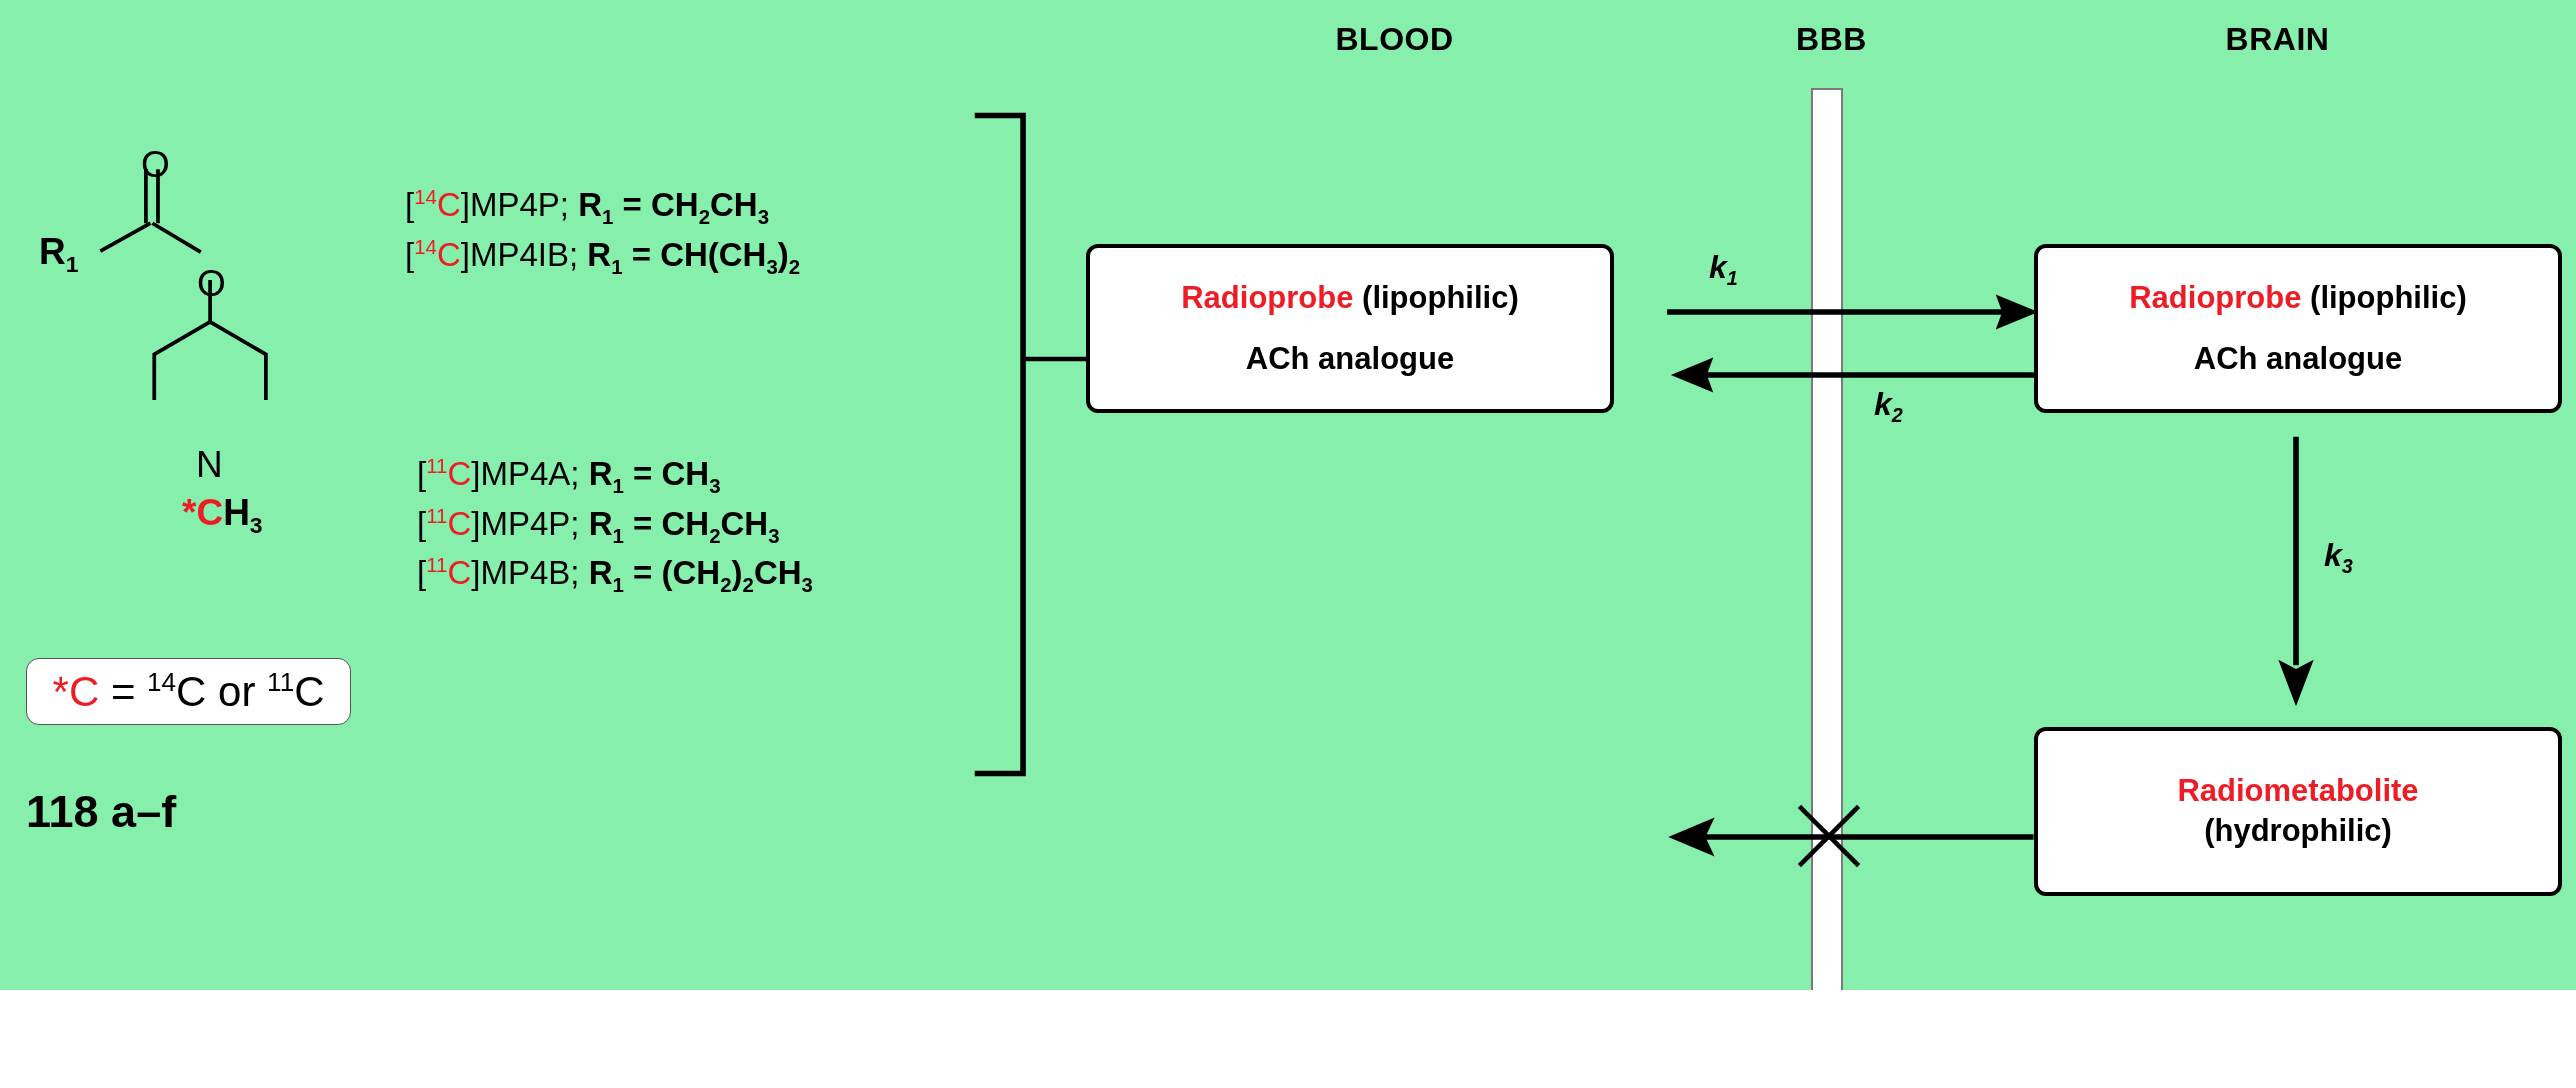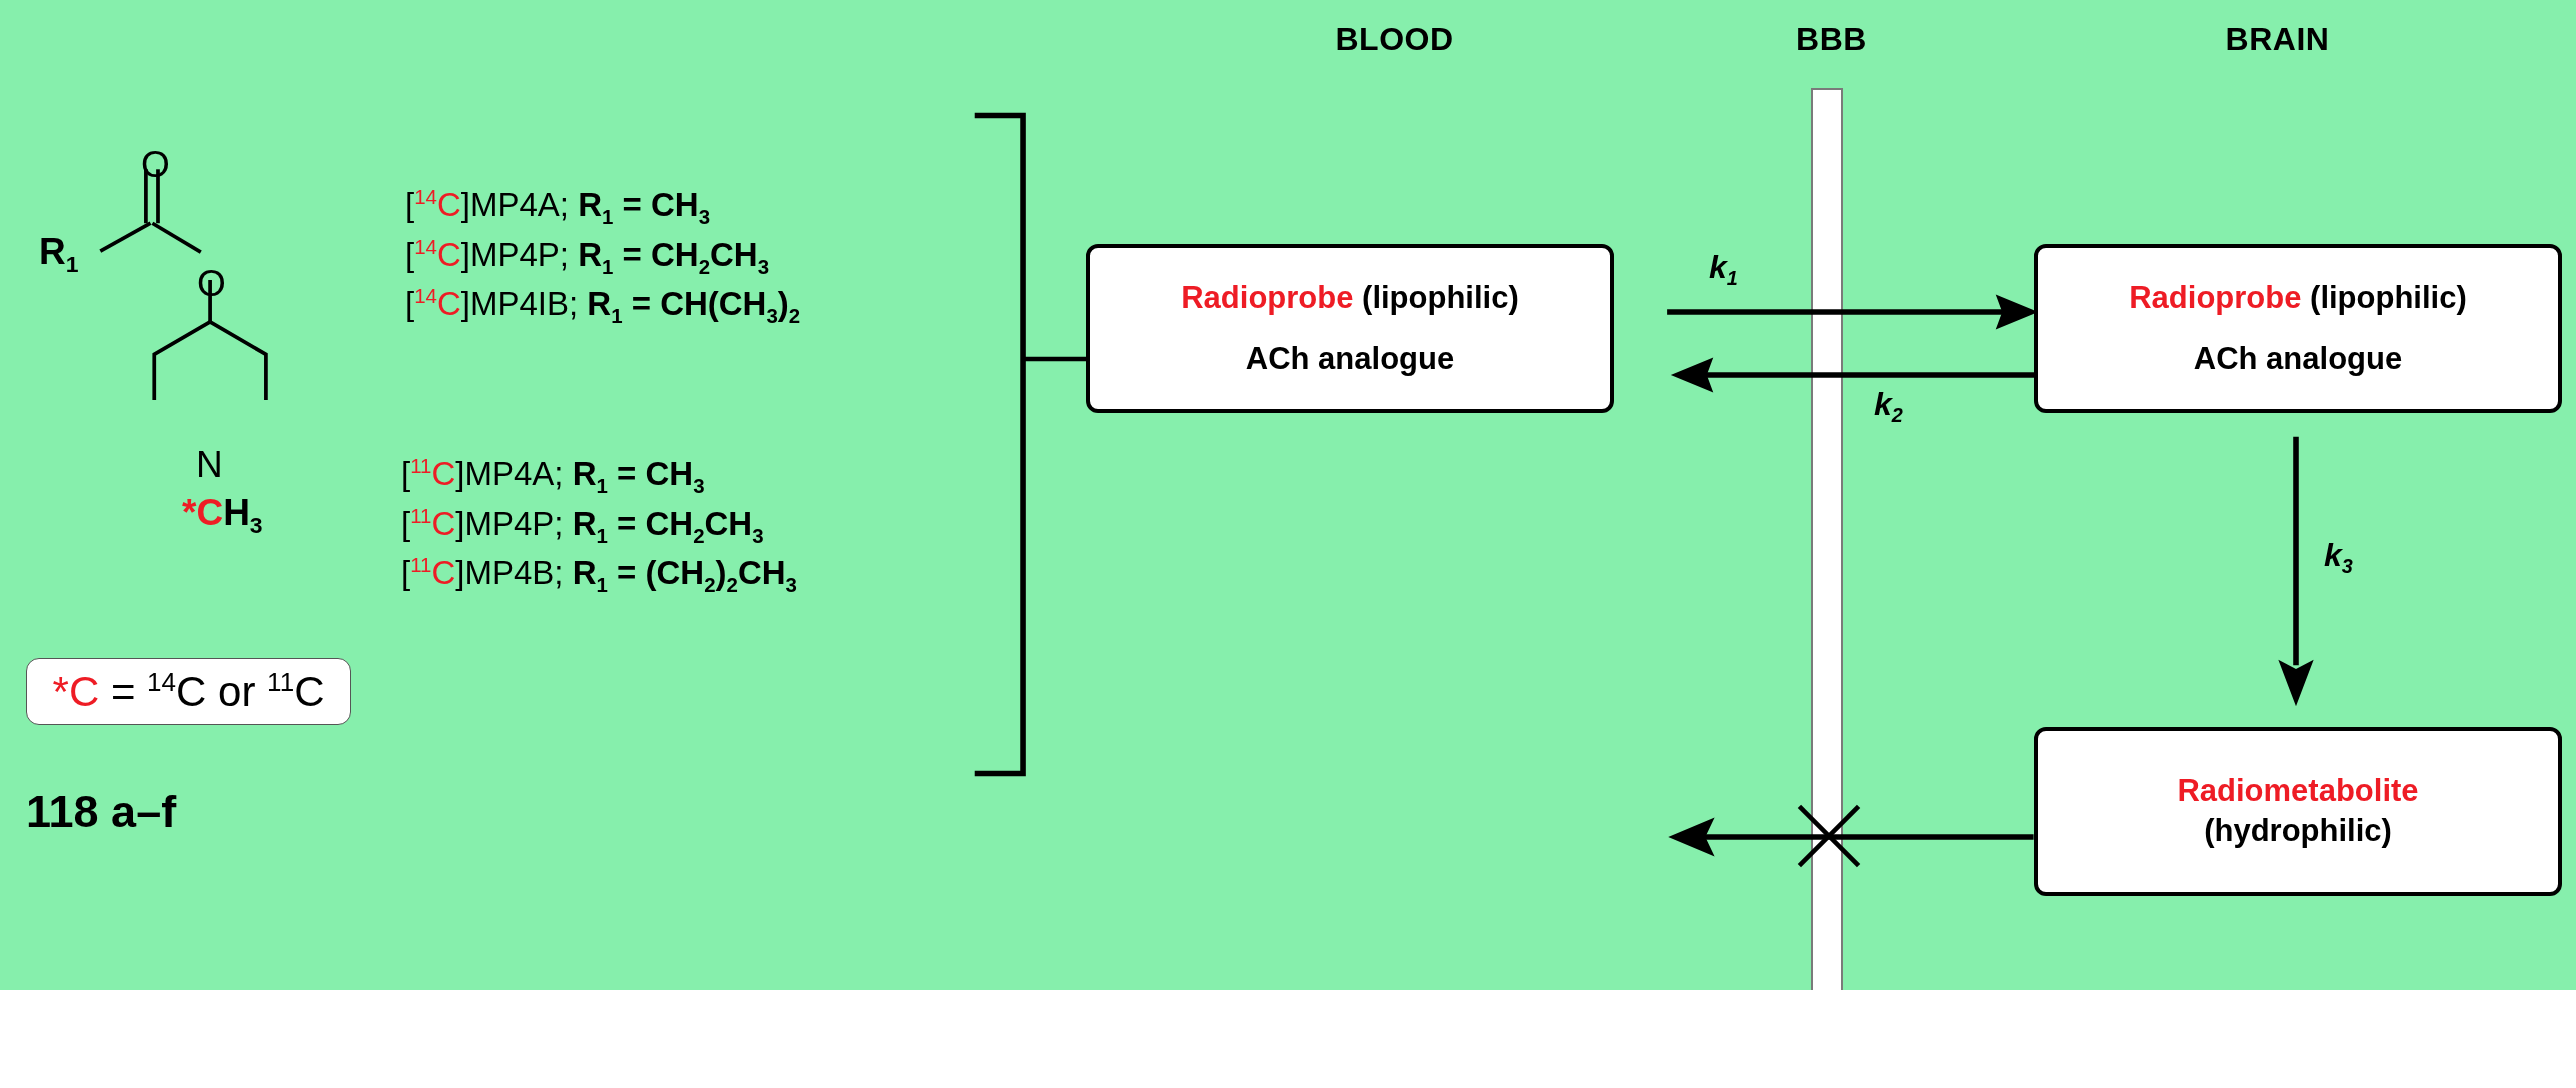--- a/index.html
+++ b/index.html
@@ -159,40 +159,34 @@
   </div>
 
   <div class="abs legend-box" style="left:26px; top:658px; width:325px; height:67px;">
     <span><span class="red">*C</span><span> = </span><sup>14</sup><span>C</span><span> or </span><sup>11</sup><span>C</span></span>
   </div>
 
   <div class="abs cmpd-number" style="left:26px; top:786px; width:325px;">118 a–f</div>
 
   <div class="abs" style="left:405px; top:188px;">
     <div class="cmpd-line" style="margin-bottom:16.7px;">
-      <span>[</span><sup class="red">14</sup><span class="red">C</span><span>]</span><span>MP4A;</span>
-      <span class="bold"><span>R</span><sub>1</sub></span>
-      <span class="bold">=</span>
-      <span class="bold">CH<sub>3</sub></span>
-    </div>
-    <div class="cmpd-line" style="margin-bottom:16.7px;">
       <span>[</span><sup class="red">14</sup><span class="red">C</span><span>]</span><span>MP4P;</span>
       <span class="bold"><span>R</span><sub>1</sub></span>
       <span class="bold">=</span>
       <span class="bold">CH<sub>2</sub>CH<sub>3</sub></span>
     </div>
     <div class="cmpd-line">
       <span>[</span><sup class="red">14</sup><span class="red">C</span><span>]</span><span>MP4IB;</span>
       <span class="bold"><span>R</span><sub>1</sub></span>
       <span class="bold">=</span>
       <span class="bold">CH(CH<sub>3</sub>)<sub>2</sub></span>
     </div>
   </div>
 
-  <div class="abs" style="left:401px; top:457px;">
+  <div class="abs" style="left:417px; top:457px;">
     <div class="cmpd-line" style="margin-bottom:16.7px;">
       <span>[</span><sup class="red">11</sup><span class="red">C</span><span>]</span><span>MP4A;</span>
       <span class="bold"><span>R</span><sub>1</sub></span>
       <span class="bold">=</span>
       <span class="bold">CH<sub>3</sub></span>
     </div>
     <div class="cmpd-line" style="margin-bottom:16.7px;">
       <span>[</span><sup class="red">11</sup><span class="red">C</span><span>]</span><span>MP4P;</span>
       <span class="bold"><span>R</span><sub>1</sub></span>
       <span class="bold">=</span>

